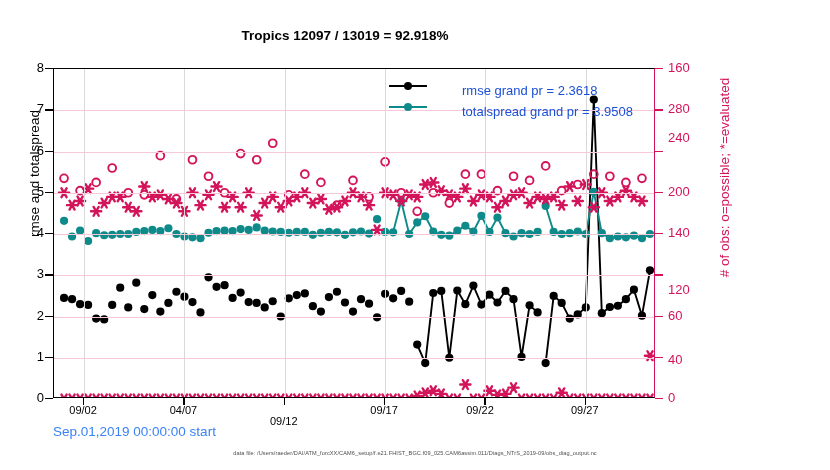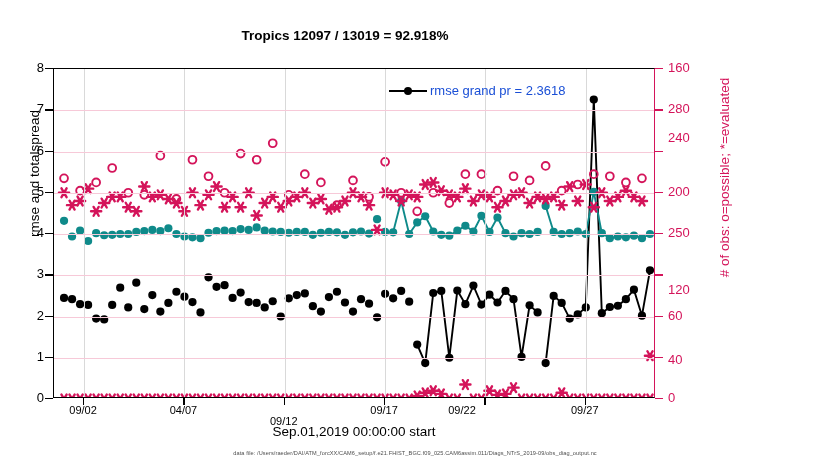--- a/index.html
+++ b/index.html
@@ -54,34 +54,34 @@
     text-align:center;color:#000;font-size:13.5px;
     transform:rotate(-90deg);
   }
   #ylabel-right{
     position:absolute;left:574px;top:170px;width:300px;
     text-align:center;color:#d4145a;font-size:13.5px;
     transform:rotate(-90deg);
   }
   #xlabel{
     position:absolute;left:53px;top:424px;width:602px;
-    text-align:center;color:#000000;font-size:13.5px;
+    text-align:left;color:#3b82f6;font-size:13.5px;
   }
   #datafile{
     position:absolute;left:0;top:450px;width:830px;
     text-align:center;color:#4d4d4d;font-size:5.6px;
     letter-spacing:.1px;
   }
 
   
   #legend{
     position:absolute;left:389px;top:80px;
     font-size:13px;color:#1a4fd6;line-height:21px;
   }
-  #legend .row{display:flex;align-items:center;height:21px;white-space:nowrap;}
+  #legend .row{display:flex;height:21px;white-space:nowrap;gap:32px;}
   .lgline{position:relative;width:38px;height:12px;margin-right:3px;}
   .lgline i{
     position:absolute;top:5px;left:0;width:38px;height:2px;display:block;
   }
   .lgline b{
     position:absolute;top:2px;left:15px;width:8px;height:8px;
     border-radius:50%;display:block;
   }
 </style>
 </head>
@@ -471,46 +471,53 @@
       <div class="ylab-l" style="top: 61px;">8</div>
       <div class="tickR" style="top: 398px;"></div>
       <div class="ylab-r" style="top: 391px;">0</div>
       <div class="tickR" style="top: 356.75px;"></div>
       <div class="ylab-r" style="top: 353px;">40</div>
       <div class="tickR" style="top: 315.5px;"></div>
       <div class="ylab-r" style="top: 308.5px;">60</div>
       <div class="tickR" style="top: 274.25px;"></div>
       <div class="ylab-r" style="top: 267.25px; margin-top: 16px;">120</div>
       <div class="tickR" style="top: 233px;"></div>
-      <div class="ylab-r" style="top: 226px;">250</div>
+      <div class="ylab-r" style="top: 226px;">140</div>
       <div class="tickR" style="top: 191.75px;"></div>
       <div class="ylab-r" style="top: 184.75px;">200</div>
       <div class="tickR" style="top: 150.5px;"></div>
       <div class="ylab-r" style="top: 131px;">240</div>
       <div class="tickR" style="top: 109.25px;"></div>
       <div class="ylab-r" style="top: 102.25px;">280</div>
       <div class="tickR" style="top: 68px;"></div>
       <div class="ylab-r" style="top: 61px;">160</div>
       <div class="tickB" style="left: 83.1px;"></div>
       <div class="xlab" style="left: 83.1px;">09/02</div>
       <div class="tickB" style="left: 183.433px;"></div>
       <div class="xlab" style="left: 183.433px;">04/07</div>
       <div class="tickB" style="left: 283.767px;"></div>
       <div class="xlab" style="left: 283.767px; margin-top: 11px;">09/12</div>
       <div class="tickB" style="left: 384.1px;"></div>
       <div class="xlab" style="left: 384.1px;">09/17</div>
       <div class="tickB" style="left: 484.433px;"></div>
-      <div class="xlab" style="left: 462px;">09/22</div>
+      <div class="xlab" style="left: 480px;">09/22</div>
       <div class="tickB" style="left: 584.767px;"></div>
       <div class="xlab" style="left: 584.767px;">09/27</div>
     </div>
 
   <div id="legend">
       <div class="row">
         <span class="lgline">
           <i style="background: rgb(0, 0, 0);"></i>
           <b style="background: rgb(0, 0, 0);"></b>
         </span>
         <span style="color: rgb(26, 79, 214);">rmse grand pr = 2.3618</span>
       </div>
+      <div class="row">
+        <span class="lgline">
+          <i style="background: rgb(15, 138, 138);"></i>
+          <b style="background: rgb(15, 138, 138);"></b>
+        </span>
+        <span style="color: rgb(26, 79, 214);">totalspread grand pr = 3.9508</span>
+      </div>
     </div>
 
 </div>
 
 </body></html>

